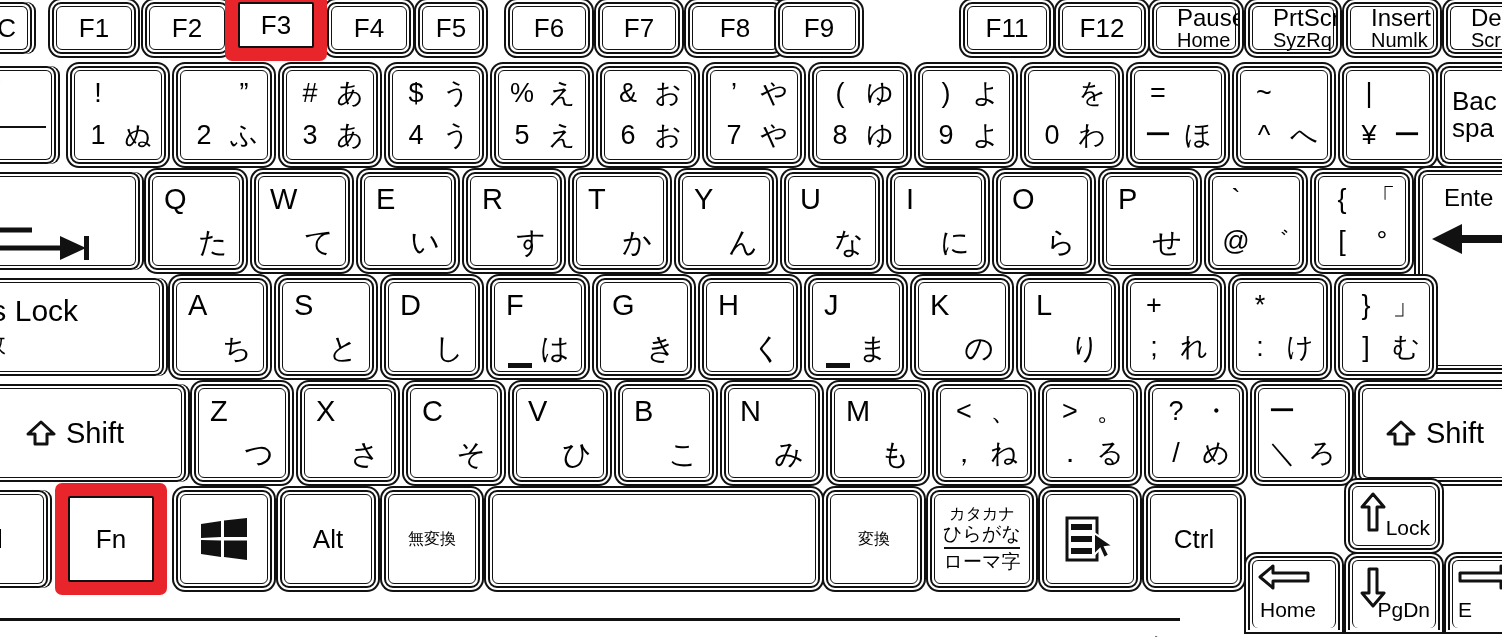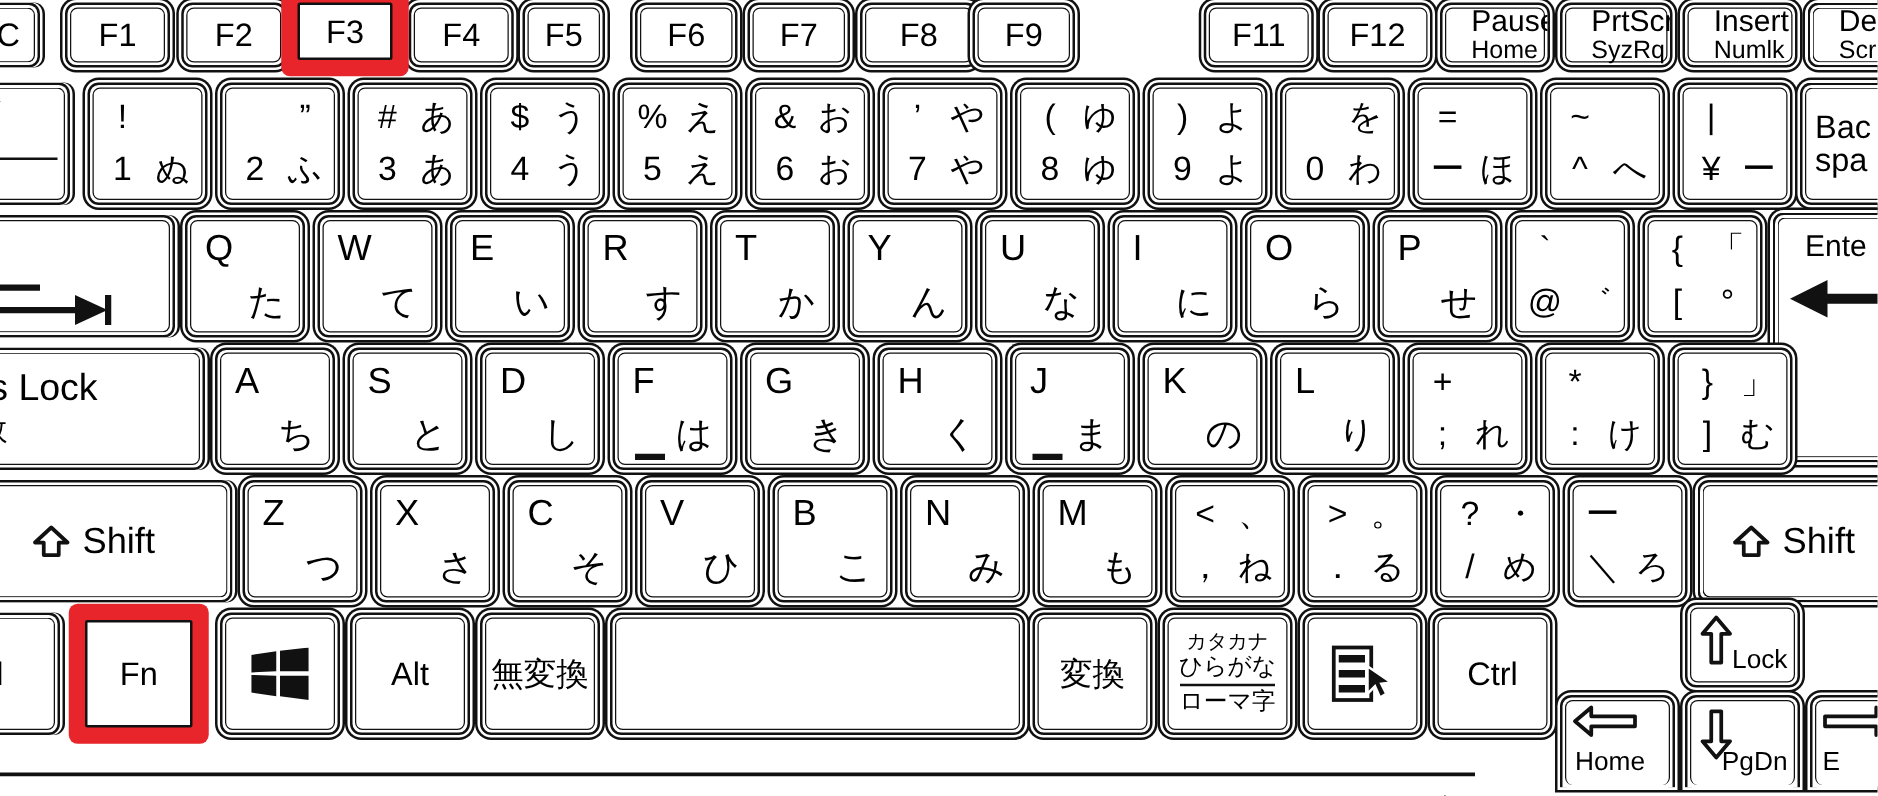--- a/index.html
+++ b/index.html
@@ -42,21 +42,21 @@
     z-index: 40;
   }
   .key.hl::before { display:none; }
 
   
   .c-center {
     position:absolute; inset:0;
     display:flex; align-items:center; justify-content:center;
     font-size:26px;
   }
-  .c-center.sm  { font-size:26px; }
+  .c-center.sm  { font-size:16px; }
 
   
   .c-stack2 {
     position:absolute; inset:0;
     display:flex; flex-direction:column; justify-content:center;
     padding-left:23px;
   }
   .c-stack2 .l1 { font-size:24px; line-height:1.0; }
   .c-stack2 .l2 { font-size:20px; line-height:1.05; }
 

